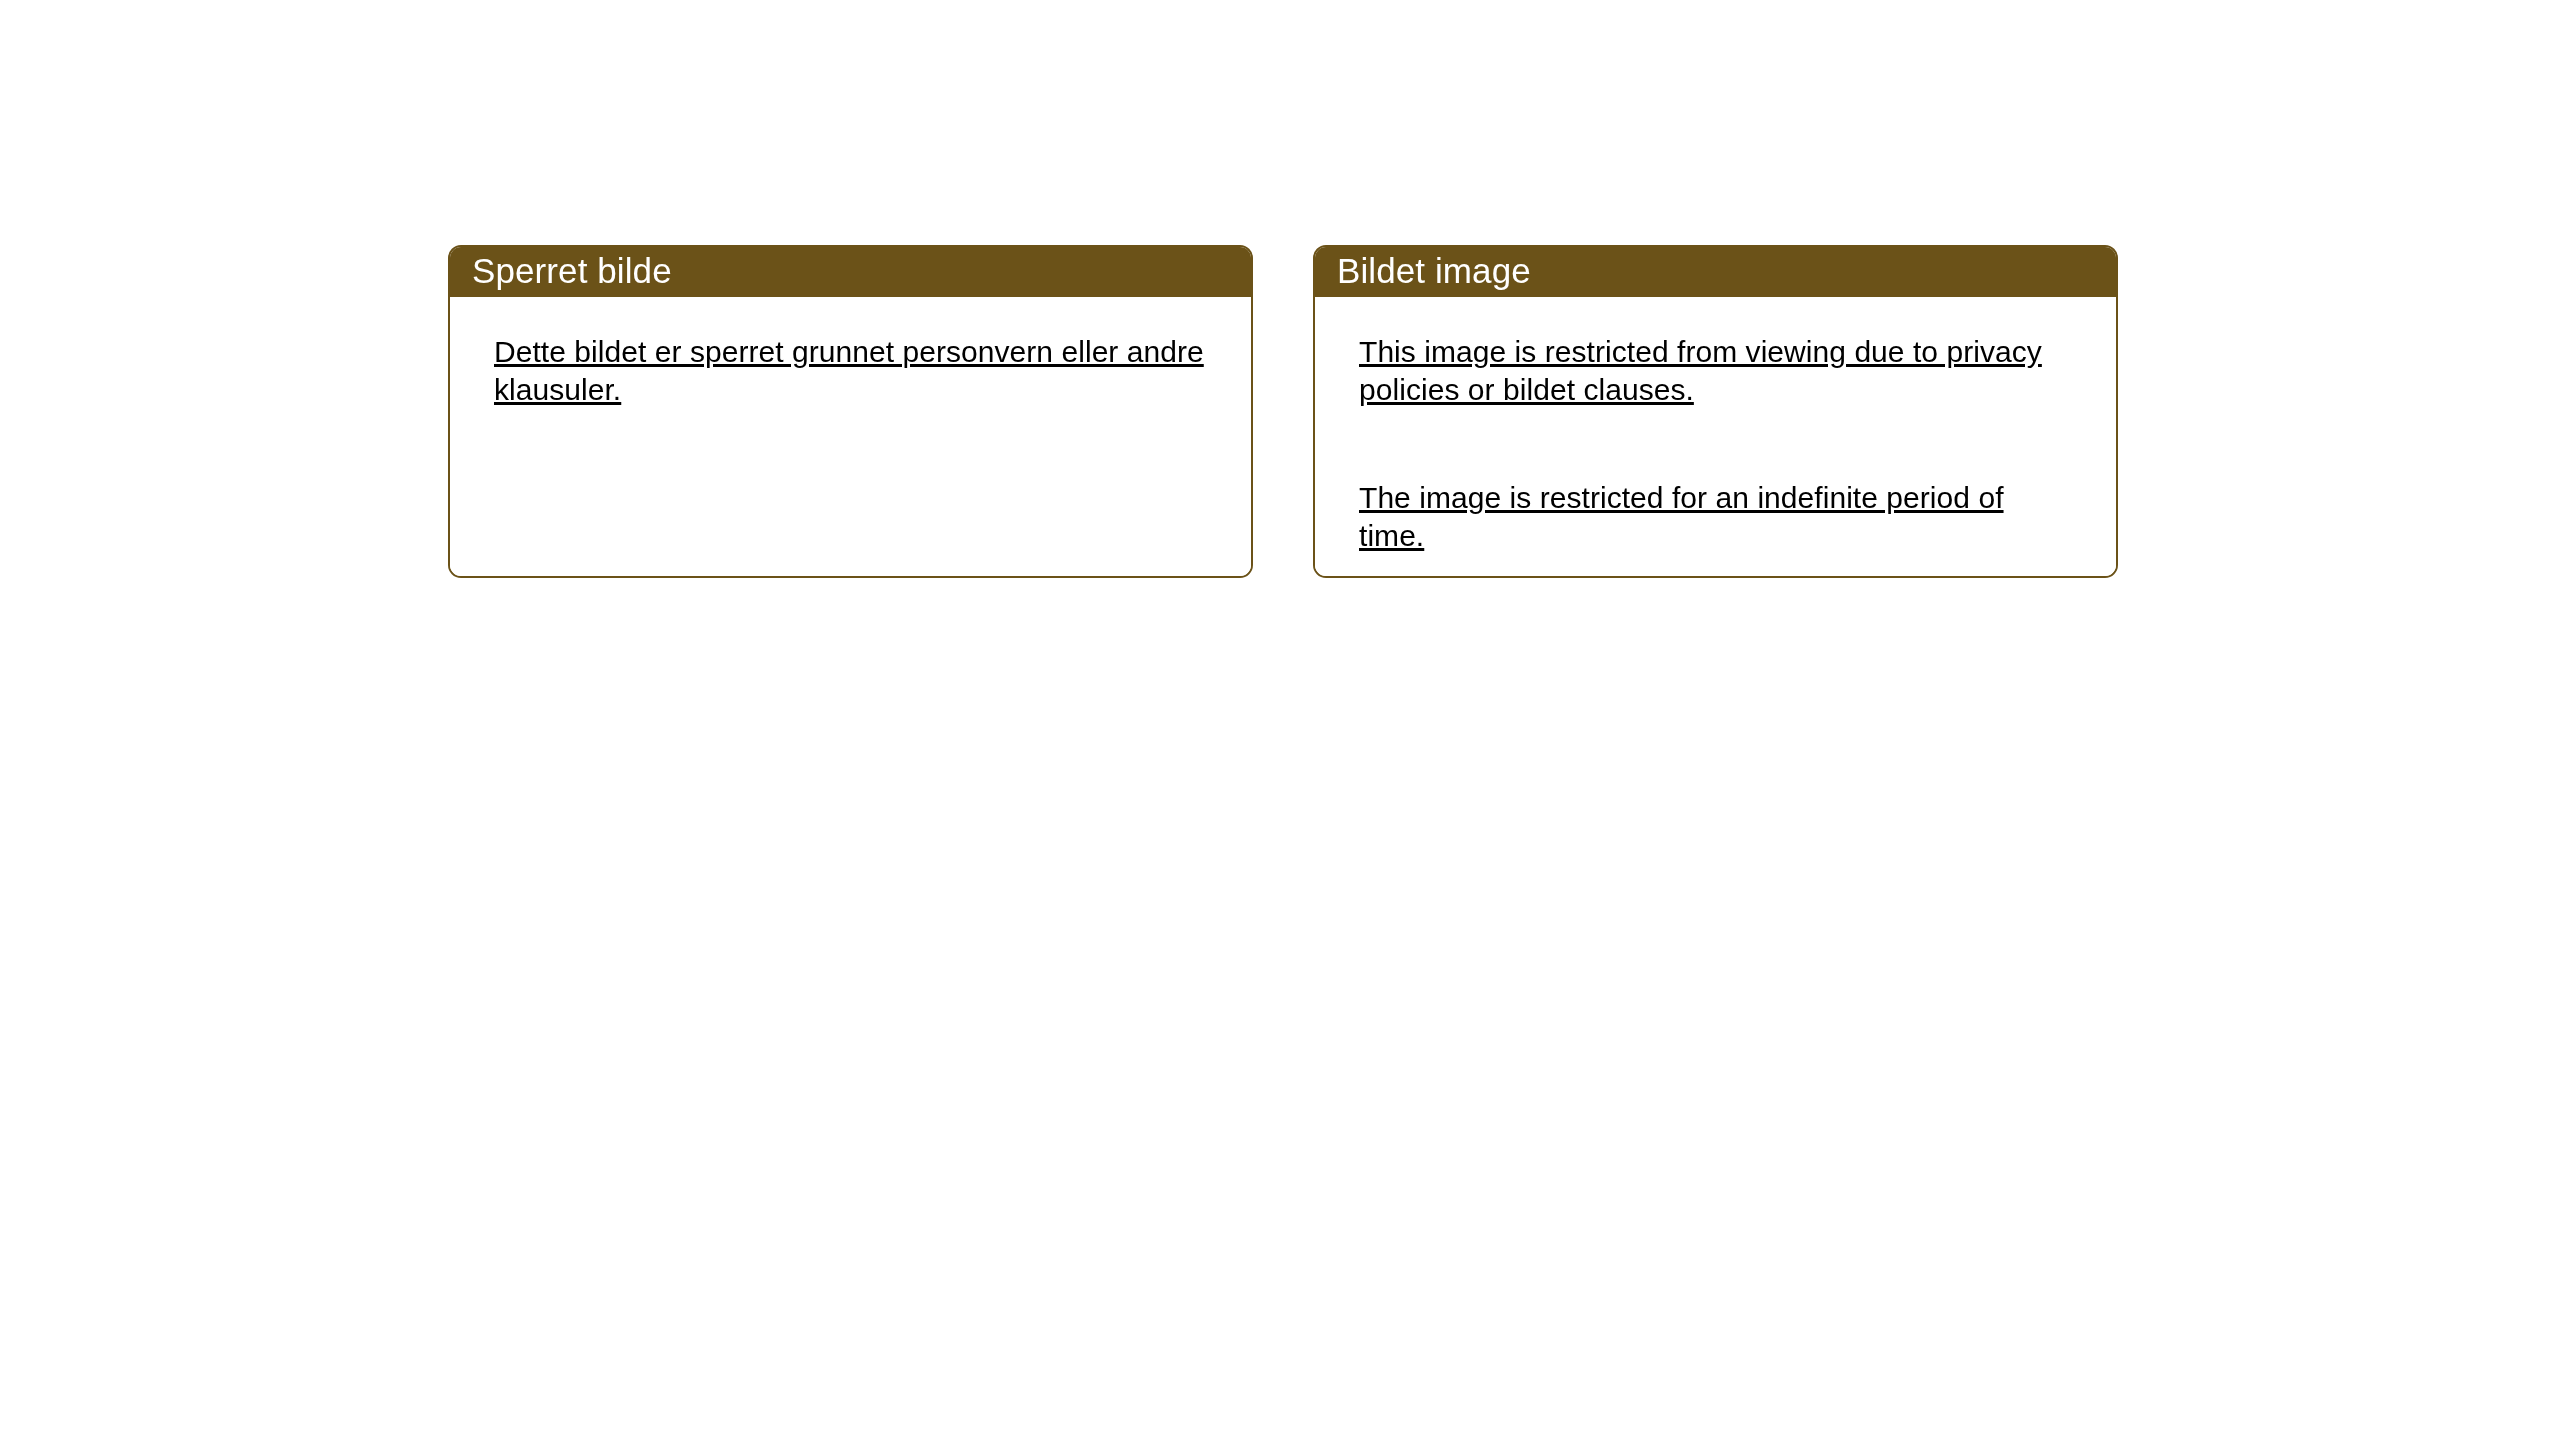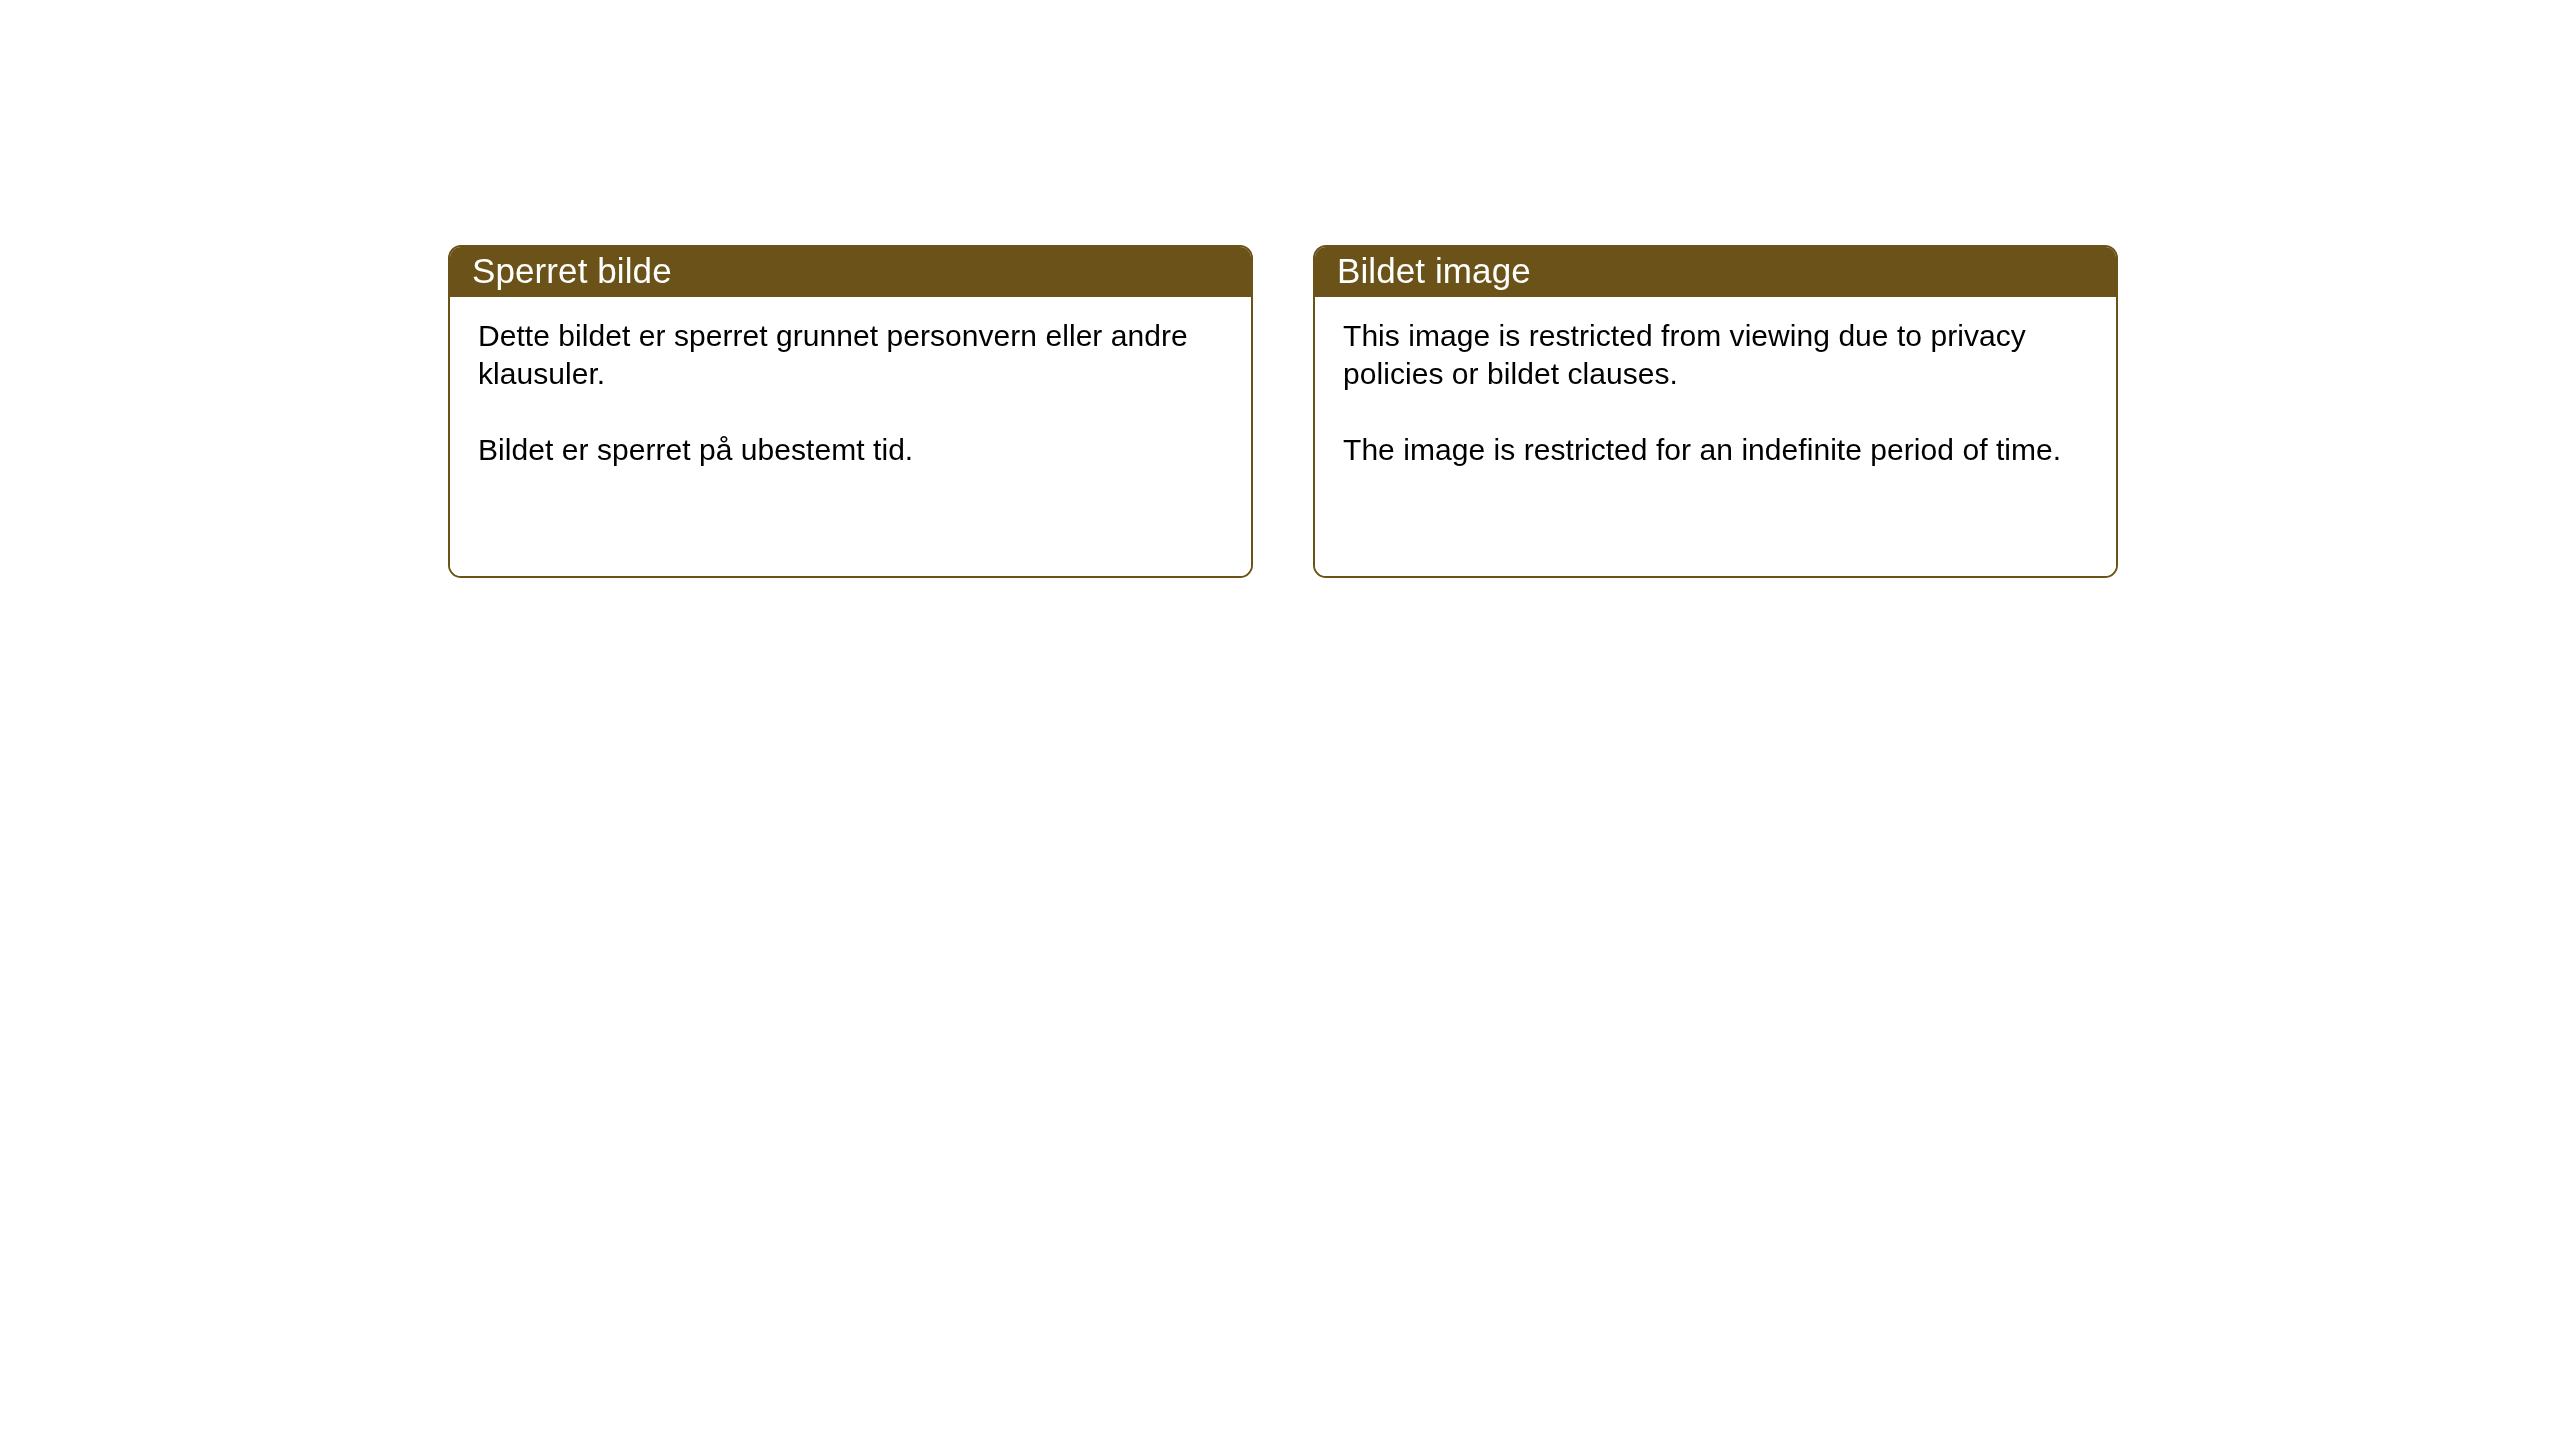--- a/index.html
+++ b/index.html
@@ -73,42 +73,42 @@
     flex: 1 1 auto;
     padding: 20px 26px 0 28px;
     background: #ffffff;
   }
 
   .card-paragraph {
     color: #000000;
     font-size: 30px;
     line-height: 38px;
     font-weight: 400;
-    margin: 0;
+    margin: 16px;
     letter-spacing: 0.05px;
+    text-decoration: underline;
   }
 
   .paragraph-gap {
     height: 38px;
   }
 </style>
 </head>
 <body>
 
 <div class="page">
   <div class="cards-row">
 
     <div class="notice-card">
       <div class="card-header">
         <span class="card-title">Sperret bilde</span>
       </div>
       <div class="card-body">
         <p class="card-paragraph">Dette bildet er sperret grunnet personvern eller andre klausuler.</p>
         <div class="paragraph-gap"></div>
-        <p class="card-paragraph">Bildet er sperret på ubestemt tid.</p>
       </div>
     </div>
 
     <div class="notice-card">
       <div class="card-header">
         <span class="card-title">Bildet image</span>
       </div>
       <div class="card-body">
         <p class="card-paragraph">This image is restricted from viewing due to privacy policies or bildet clauses.</p>
         <div class="paragraph-gap"></div>

